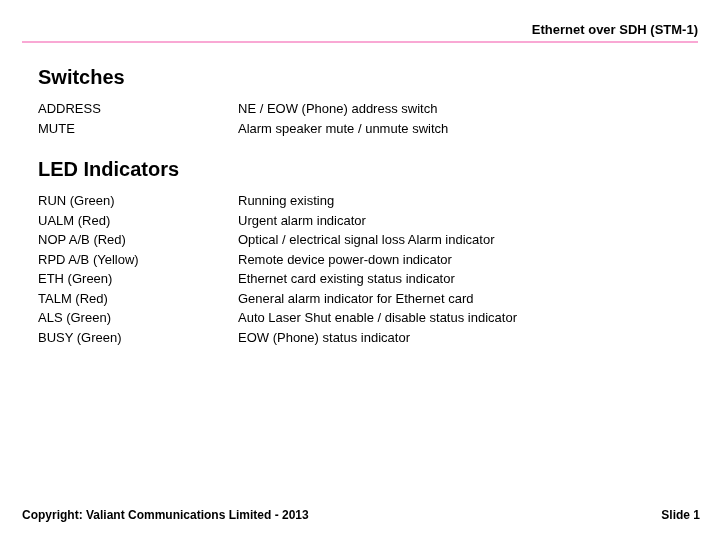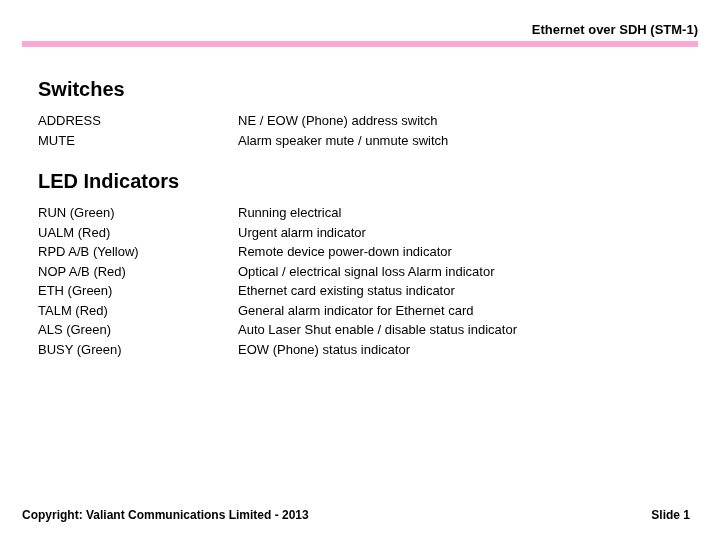--- a/index.html
+++ b/index.html
@@ -1,26 +1,26 @@
 <!DOCTYPE html>
 <html><head>
 <meta charset="utf-8">
 <style>
   * { margin: 0; padding: 0; box-sizing: border-box; }
   html, body { width: 720px; height: 540px; font-family: Arial, Helvetica, sans-serif; background: #fff; color: #000; }
   .page { position: relative; width: 720px; height: 540px; }
-  .topbar { position: absolute; top: 22px; left: 22px; right: 22px; text-align: right; font-size: 13px; font-weight: bold; padding-bottom: 4px; border-bottom: 6px solid #f9a8d4; }
+  .topbar { position: absolute; top: 22px; left: 22px; right: 22px; text-align: right; font-size: 13px; font-weight: bold; padding-bottom: 4px; border-bottom: 2px solid #f9a8d4; }
   .content { position: absolute; top: 58px; left: 38px; right: 30px; }
-  h2 { font-size: 20px; font-weight: bold; margin-top: 20px; margin-bottom: 10px; }
+  h2 { font-size: 20px; font-weight: bold; margin-top: 8px; margin-bottom: 10px; }
   .table { display: table; width: 100%; font-size: 13px; }
   .row { display: table-row; }
   .cell { display: table-cell; vertical-align: top; padding: 1px 0; line-height: 1.35; }
   .cell.label { width: 200px; }
   .block + h2 { margin-top: 20px; }
-  .footer { position: absolute; left: 22px; right: 30px; bottom: 18px; display: flex; justify-content: space-between; font-size: 12px; font-weight: bold; }
+  .footer { position: absolute; left: 22px; right: 20px; bottom: 18px; display: flex; justify-content: space-between; font-size: 12px; font-weight: bold; }
 </style>
 </head>
 <body>
 
 <div class="page">
 
   <div class="topbar">
     <span>Ethernet over SDH (STM-1)</span>
   </div>
 
@@ -35,33 +35,33 @@
       <div class="row">
         <div class="cell label">MUTE</div>
         <div class="cell">Alarm speaker mute / unmute switch</div>
       </div>
     </div>
 
     <h2>LED Indicators</h2>
     <div class="table block">
       <div class="row">
         <div class="cell label">RUN (Green)</div>
-        <div class="cell">Running electrical</div>
+        <div class="cell">Running existing</div>
       </div>
       <div class="row">
         <div class="cell label">UALM (Red)</div>
         <div class="cell">Urgent alarm indicator</div>
       </div>
       <div class="row">
+        <div class="cell label">NOP A/B (Red)</div>
+        <div class="cell">Optical / electrical signal loss Alarm indicator</div>
+      </div>
+      <div class="row">
         <div class="cell label">RPD A/B (Yellow)</div>
         <div class="cell">Remote device power-down indicator</div>
-      </div>
-      <div class="row">
-        <div class="cell label">NOP A/B (Red)</div>
-        <div class="cell">Optical / electrical signal loss Alarm indicator</div>
       </div>
       <div class="row">
         <div class="cell label">ETH (Green)</div>
         <div class="cell">Ethernet card existing status indicator</div>
       </div>
       <div class="row">
         <div class="cell label">TALM (Red)</div>
         <div class="cell">General alarm indicator for Ethernet card</div>
       </div>
       <div class="row">

